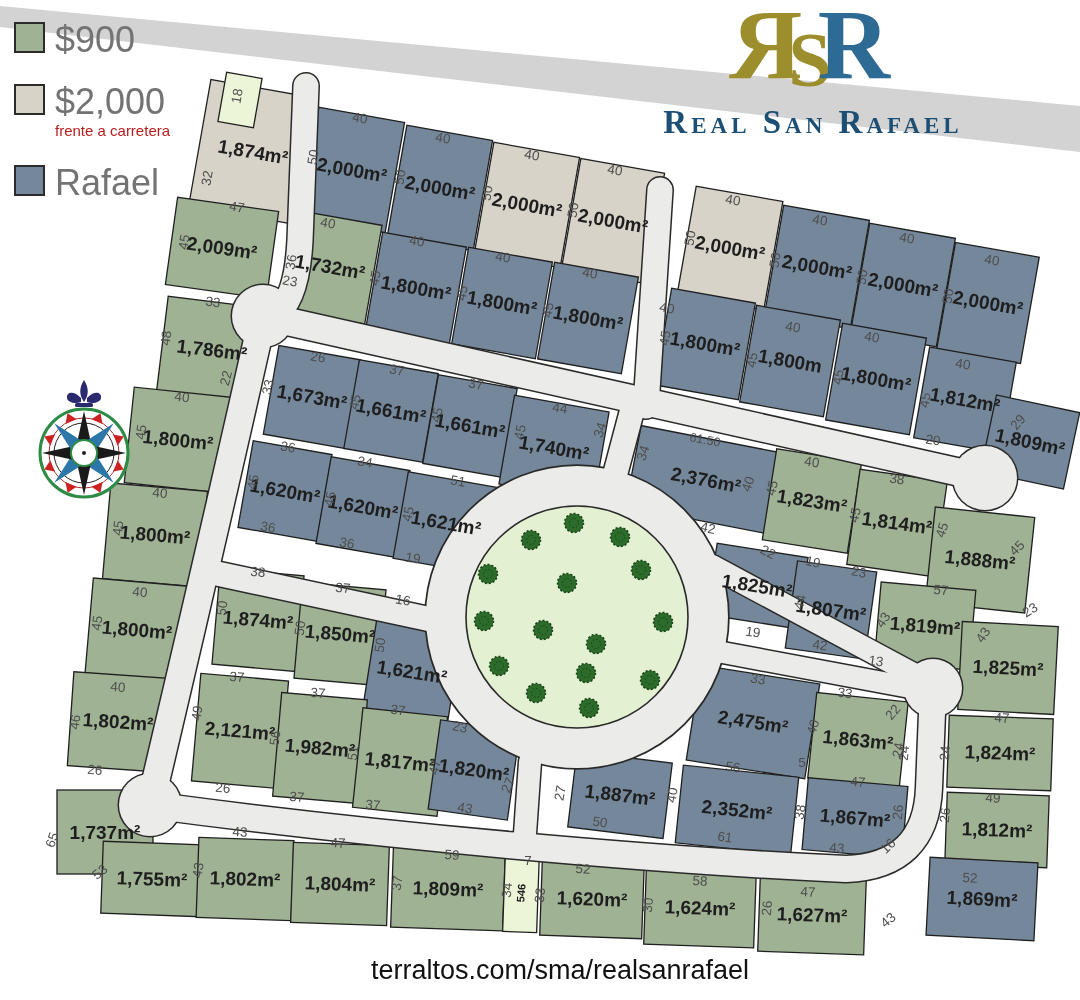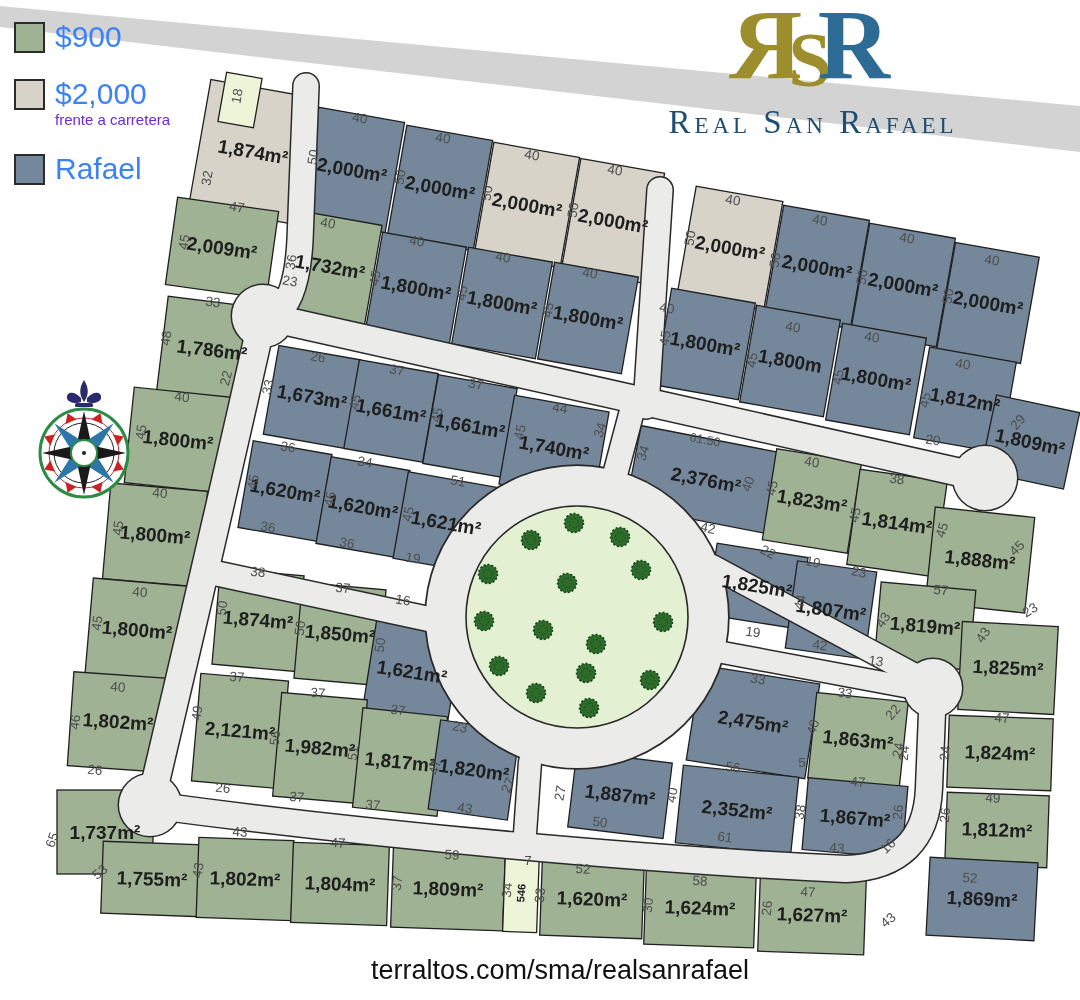--- a/index.html
+++ b/index.html
@@ -7,30 +7,30 @@
        font-family:"Liberation Sans", sans-serif;}
   svg{display:block;}
   #map{position:absolute;left:0;top:0;}
   
   .legend{position:absolute;left:14px;top:22px;z-index:5;}
   .legend-row{display:flex;align-items:flex-start;margin-bottom:26px;}
   .sw{width:27px;height:27px;border:2.5px solid #2b2b2b;margin-right:10px;flex:none;}
   .sw-av{background:#9fb293;}
   .sw-fr{background:#d8d3c9;}
   .sw-so{background:#75889b;}
-  .legend-label{font-size:30px;color:#3b82f6;line-height:1.0;}
-  .legend-sub{font-size:15px;color:#6d28d9;margin-top:2px;}
+  .legend-label{font-size:36px;color:#737373;line-height:1.0;}
+  .legend-sub{font-size:15px;color:#b91c1c;margin-top:2px;}
   
   .logo{position:absolute;left:648px;top:0px;width:330px;text-align:center;z-index:5;}
   .monogram{font-family:"Liberation Serif", serif;font-weight:bold;line-height:0.9;height:100px;}
   .monogram span{display:inline-block;}
   .m1{color:#9d8e2d;font-size:100px;transform:scaleX(-1);letter-spacing:-6px;}
   .m2{color:#9d8e2d;font-size:78px;margin:0 -14px;vertical-align:-8px;}
   .m3{color:#2d6b94;font-size:100px;}
-  .logo-title{font-family:"Liberation Serif", serif;font-variant:small-caps;font-weight:normal;
+  .logo-title{font-family:"Liberation Serif", serif;font-variant:small-caps;font-weight:bold;
               font-size:33px;letter-spacing:4px;color:#1d4e73;margin-top:4px;}
   
   .footer-url{position:absolute;left:0;top:955px;width:1080px;text-align:center;
               font-size:27px;color:#111;z-index:5;padding-left:20px;}
   
   .compass{position:absolute;left:32px;top:378px;z-index:4;}
 </style>
 </head>
 <body>
 

